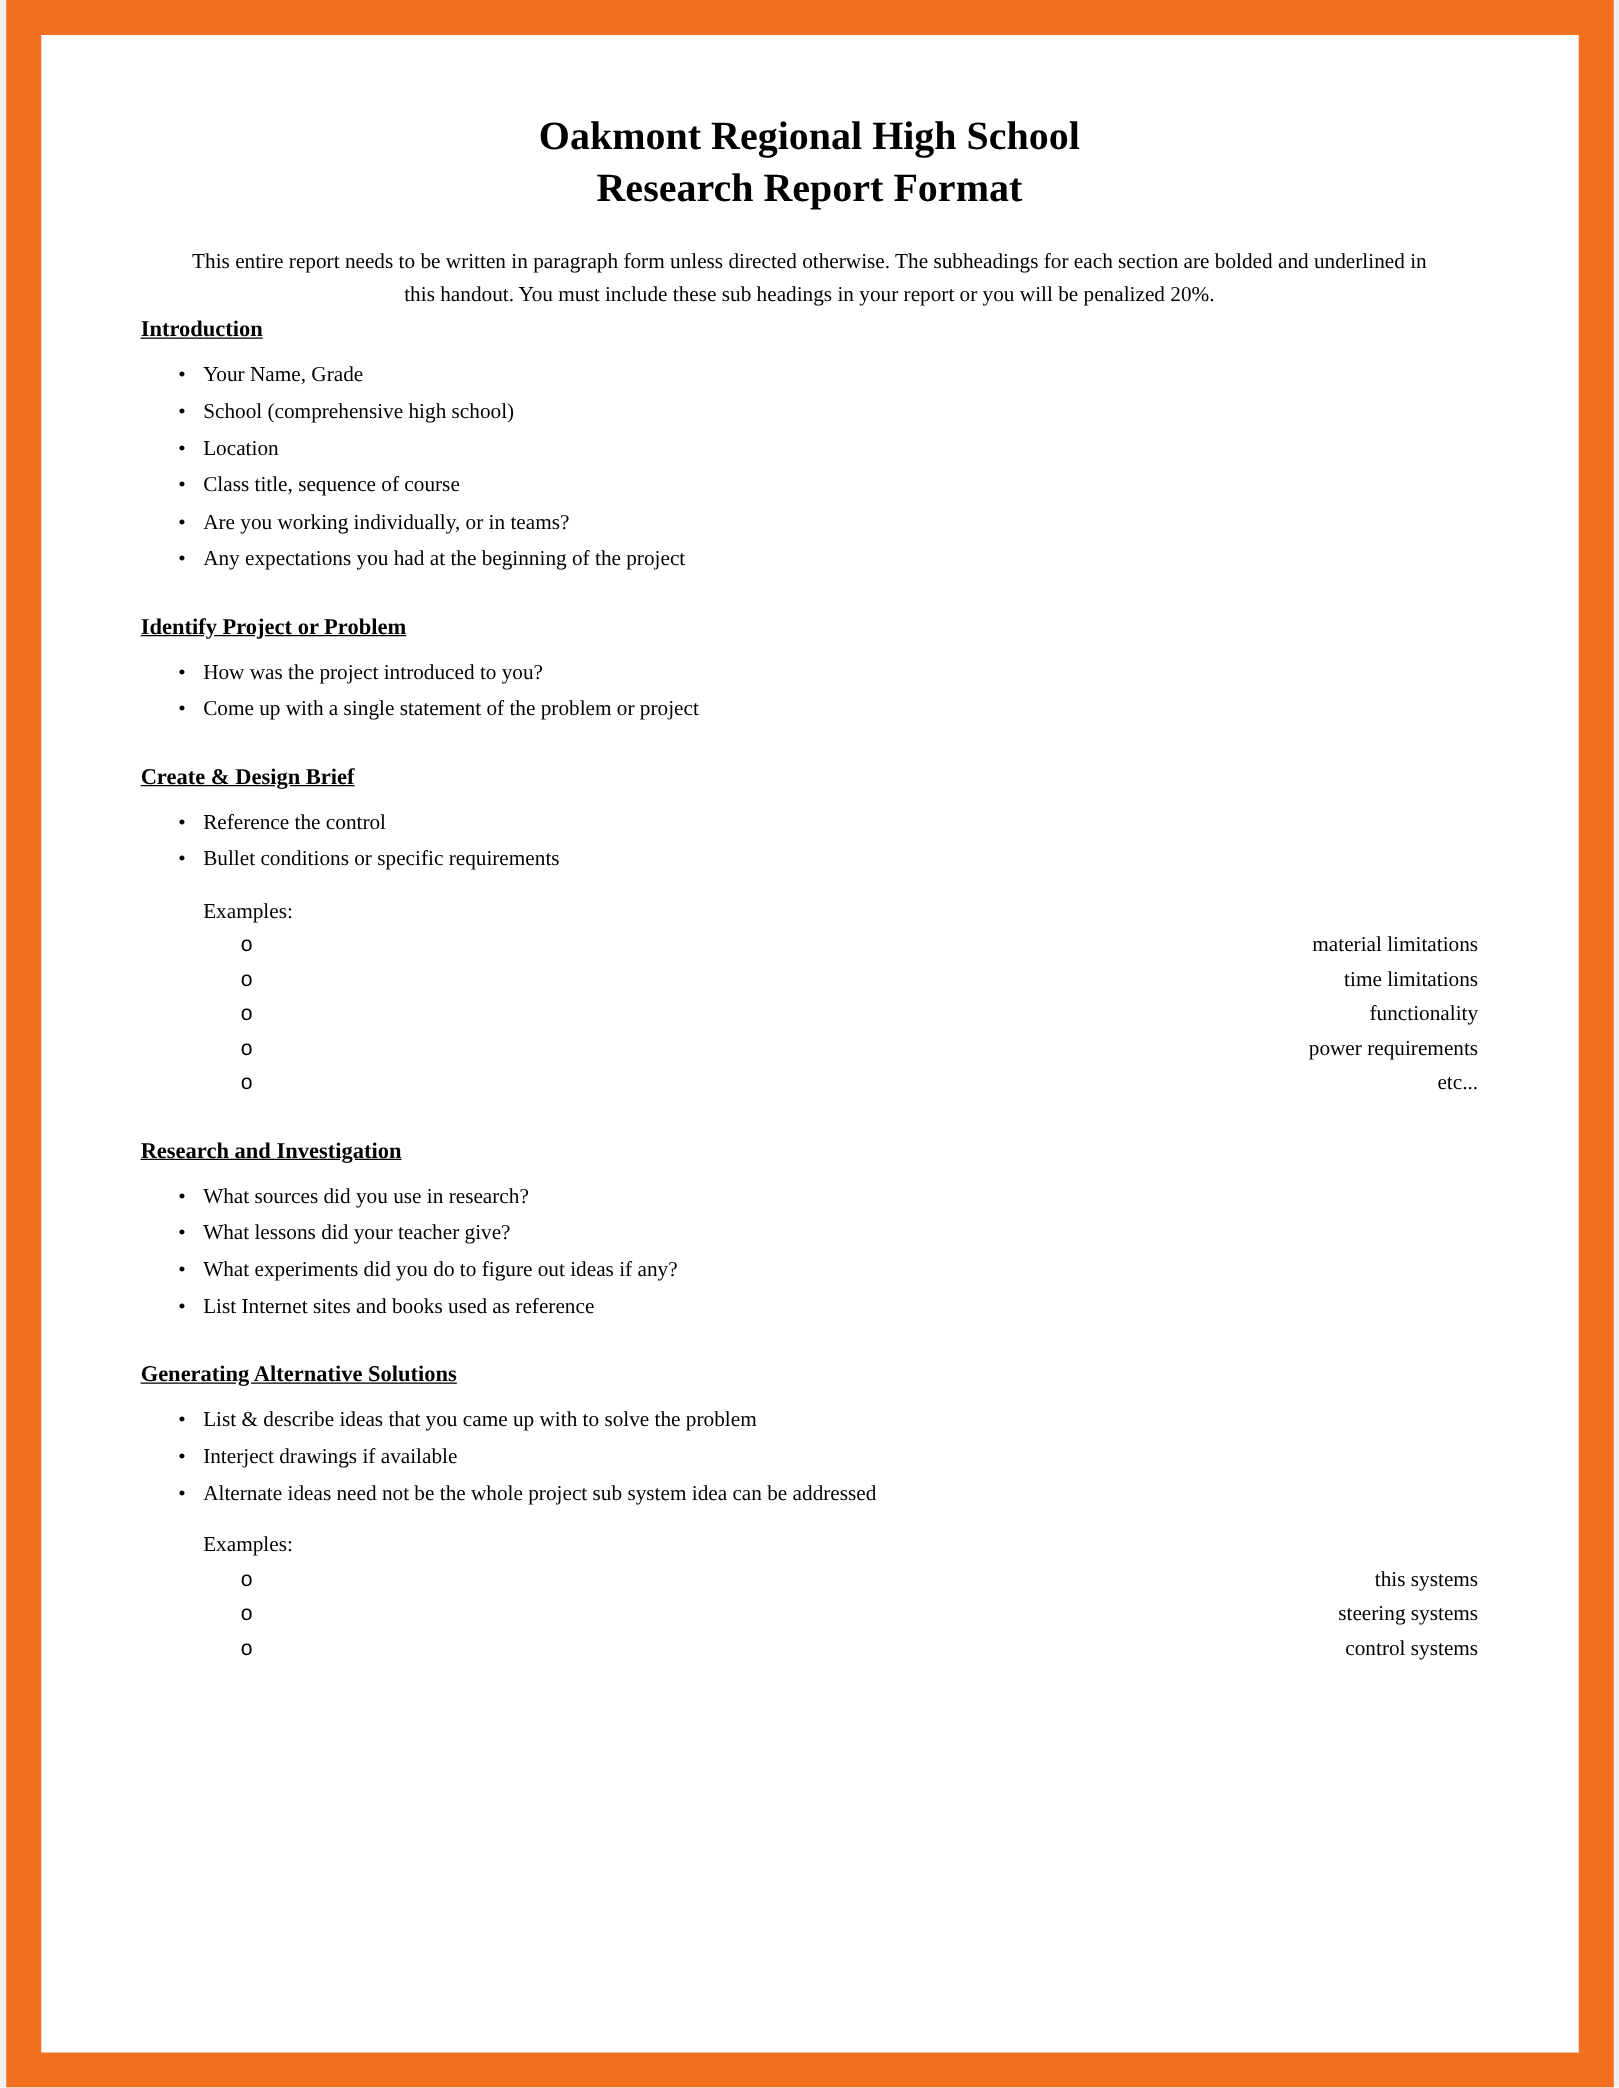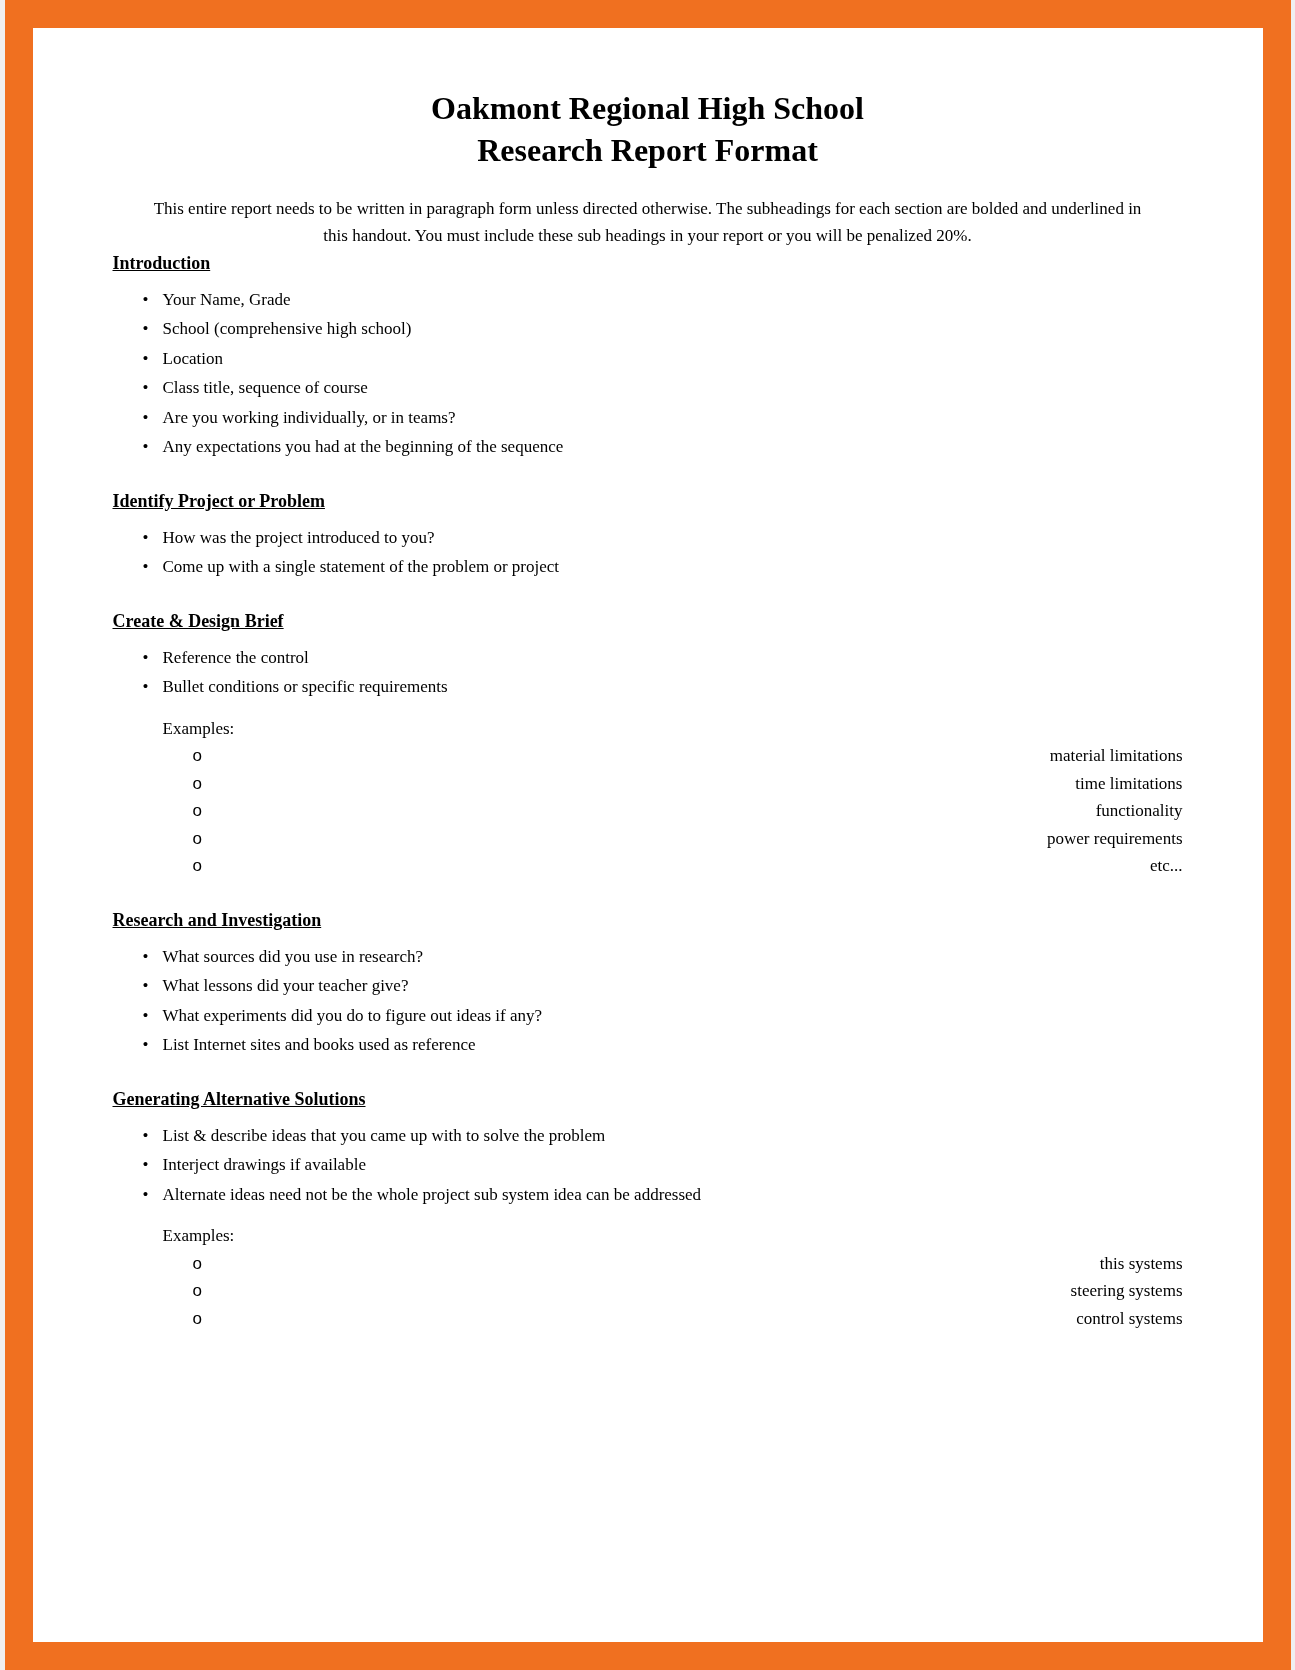--- a/index.html
+++ b/index.html
@@ -126,21 +126,21 @@
 
     <div id="sections-container">
         <div class="section">
           <div class="section-heading">Introduction</div>
           <ul class="main-list">
             <li>Your Name, Grade</li>
             <li>School (comprehensive high school)</li>
             <li>Location</li>
             <li>Class title, sequence of course</li>
             <li>Are you working individually, or in teams?</li>
-            <li>Any expectations you had at the beginning of the sequence</li>
+            <li>Any expectations you had at the beginning of the project</li>
           </ul>
         </div>
         <div class="section">
           <div class="section-heading">Identify Project or Problem</div>
           <ul class="main-list">
             <li>How was the project introduced to you?</li>
             <li>Come up with a single statement of the problem or project</li>
           </ul>
         </div>
         <div class="section">

